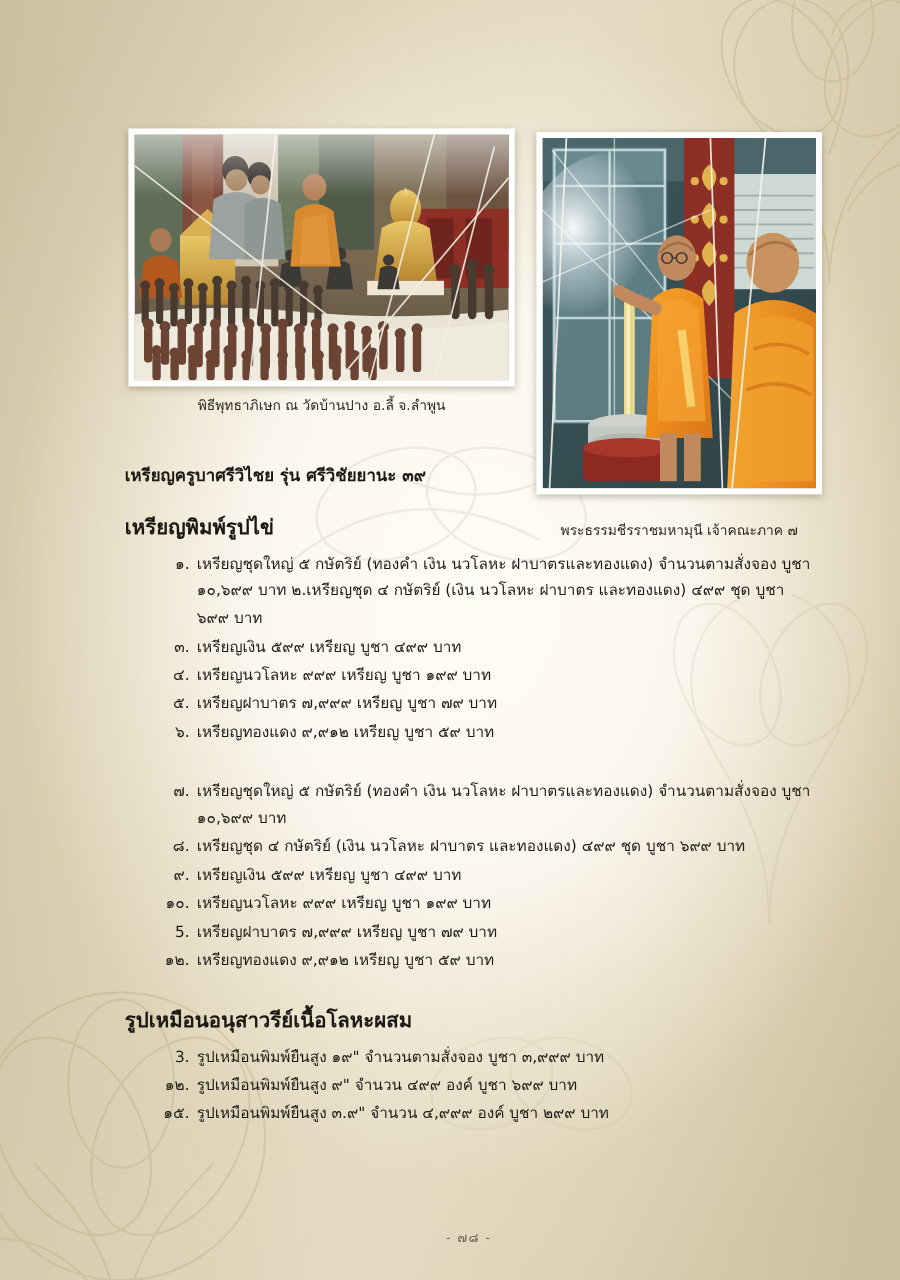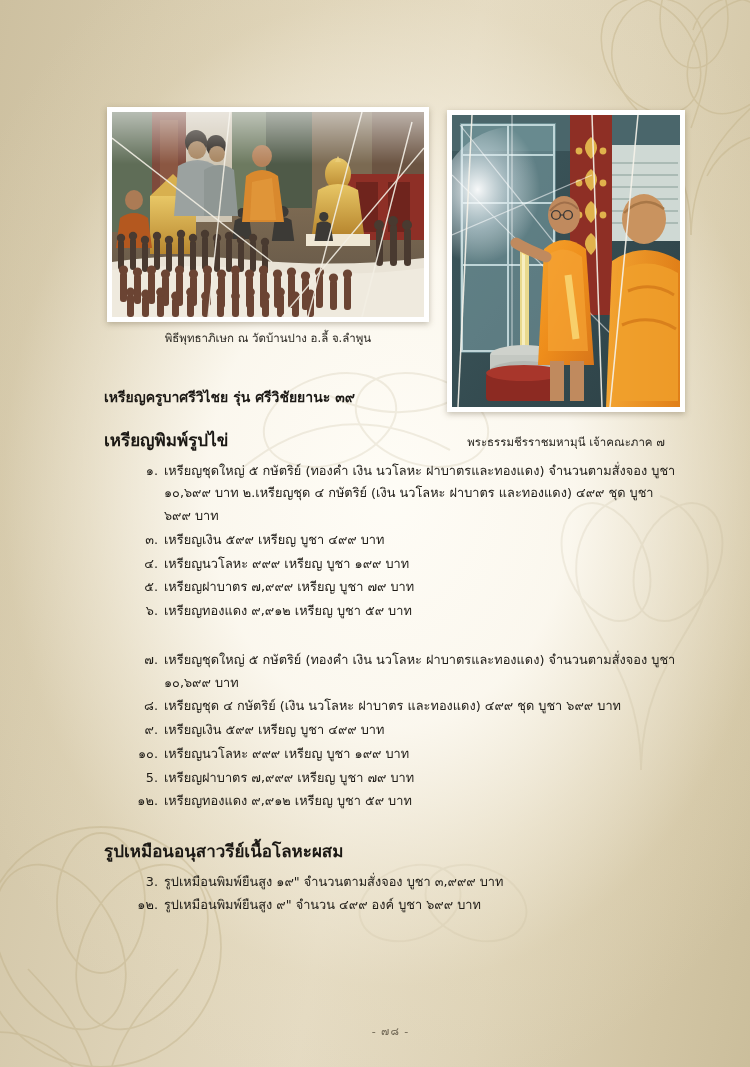--- a/index.html
+++ b/index.html
@@ -606,20 +606,24 @@
       <div class="sec-heading">รูปเหมือนอนุสาวรีย์เนื้อโลหะผสม</div>
       <ol class="items">
         <li>
           <span class="num">3.</span>
           <span class="txt">รูปเหมือนพิมพ์ยืนสูง ๑๙"  จำนวนตามสั่งจอง บูชา ๓,๙๙๙ บาท</span>
         </li>
         <li>
           <span class="num">๑๒.</span>
           <span class="txt">รูปเหมือนพิมพ์ยืนสูง ๙" จำนวน ๔๙๙ องค์ บูชา ๖๙๙ บาท</span>
         </li>
+        <li>
+          <span class="num">๑๕.</span>
+          <span class="txt">รูปเหมือนพิมพ์ยืนสูง ๓.๙" จำนวน ๔,๙๙๙ องค์ บูชา ๒๙๙ บาท</span>
+        </li>
       </ol>
     </div>
 
   </div>
 
   <div class="pagenum">- ๗๘ -</div>
 
 </div>
 
 </body></html>

